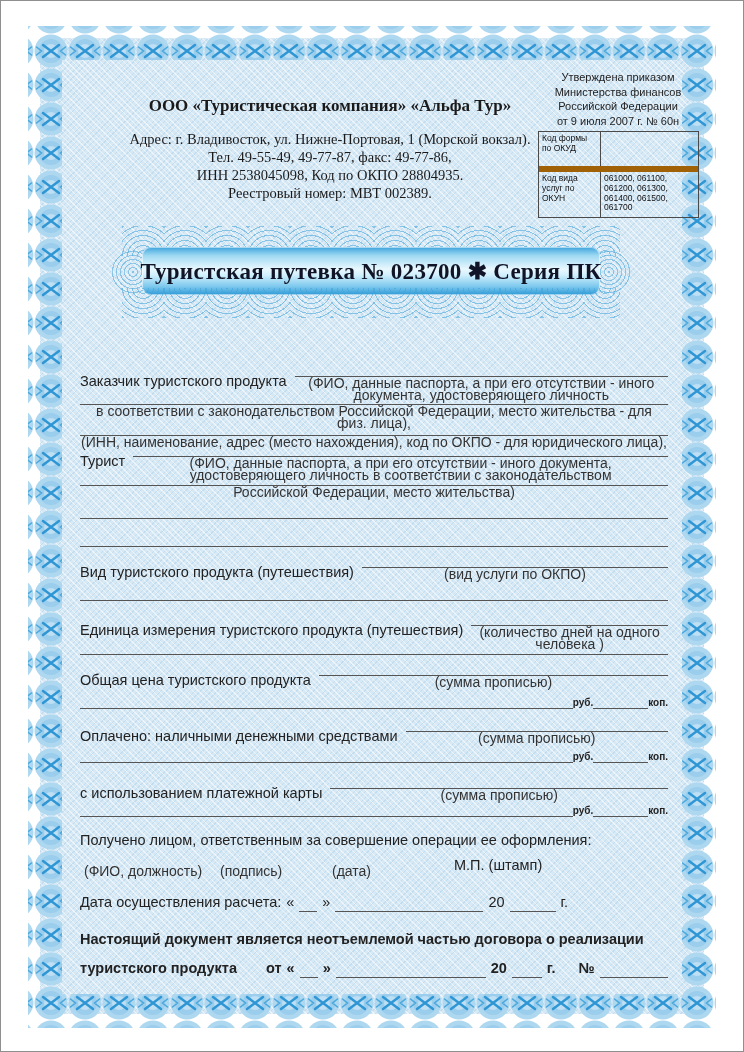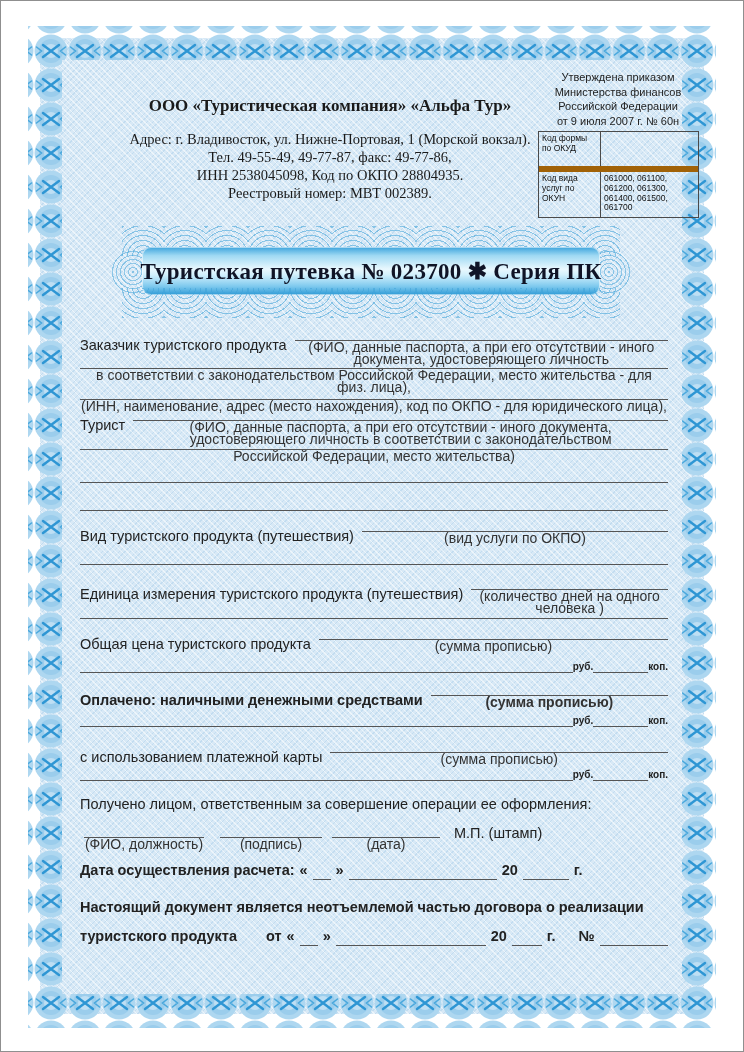--- a/index.html
+++ b/index.html
@@ -44,49 +44,49 @@
   .rosette.r-left{left:-8px;}
   .rosette.r-right{right:-8px;}
   .bar{
     position:absolute;left:24px;top:21px;width:458px;height:48px;border-radius:9px;
     background:linear-gradient(180deg,#3ba3dc 0,#9fd9f3 18%,#e9f8fe 46%,#d2f0fc 58%,#7ec9ee 82%,#2d9ad6 100%);
     box-shadow:inset 0 0 0 1px rgba(255,255,255,.55);
     display:flex;align-items:center;justify-content:center;
     font-family:"Liberation Serif",serif;font-weight:bold;font-size:23px;color:#101426;letter-spacing:.3px;
     white-space:nowrap;}
   
-  .form{position:absolute;left:80px;top:328px;width:588px;font-size:14.5px;color:#222;}
+  .form{position:absolute;left:80px;top:364px;width:588px;font-size:14.5px;color:#222;}
   .rowA{display:flex;align-items:flex-end;}
   .rowA .lbl{white-space:nowrap;padding-right:8px;line-height:15px;}
   .fill{flex:1;display:flex;flex-direction:column;}
   .line{display:block;border-bottom:1px solid #555;height:12px;}
   .hint{font-size:14px;color:#333;text-align:center;height:12px;line-height:12px;}
   .fullrow{display:flex;flex-direction:column;}
   .fullrow .line{height:13px;}
   .money{display:flex;align-items:center;font-weight:bold;}
   .money .grow{flex:1;height:13px;}
   .money .w55{width:55px;height:13px;}
   .unit{font-size:10px;color:#222;line-height:13px;white-space:nowrap;}
   .plain{line-height:18px;}
   .sigrow{display:flex;align-items:flex-end;padding-left:4px;}
-  .sig{display:flex;flex-direction:column;}
+  .sig{display:flex;flex-direction:row;}
   .sig .line{height:16px;}
   .sig1{width:120px;margin-right:16px;}
   .sig2{width:102px;margin-right:10px;}
   .sig3{width:108px;margin-right:14px;}
   .stamp{font-size:14.5px;margin-bottom:9px;white-space:nowrap;}
   .daterow{display:flex;align-items:flex-end;gap:5px;line-height:20px;}
   .daterow .line{height:15px;}
   .w18{width:18px;}.w148{width:148px;}.w46{width:46px;}.w150{width:150px;}.w30{width:30px;}
   .grow{flex:1;}
   .boldrow{font-weight:bold;}
   .gap12{margin-left:24px;}
   .gap18{margin-left:18px;}
   .mt2{margin-top:2px;}.mt3{margin-top:3px;}.mt5{margin-top:5px;}.mt7{margin-top:7px;}
-  .mt8{margin-top:8px;}.mt10{margin-top:10px;font-weight:bold;}.mt12{margin-top:12px;}.mt13{margin-top:13px;}
+  .mt8{margin-top:8px;}.mt10{margin-top:10px;}.mt12{margin-top:12px;}.mt13{margin-top:13px;}
   .mt14{margin-top:14px;}.mt18{margin-top:18px;}.mtm4{margin-top:-4px;}
 </style>
 </head>
 <body>
 
 <div class="sheet">
   <div class="paper"></div>
 
   <svg class="frame" width="744" height="1052" viewBox="0 0 744 1052">
     <defs>

